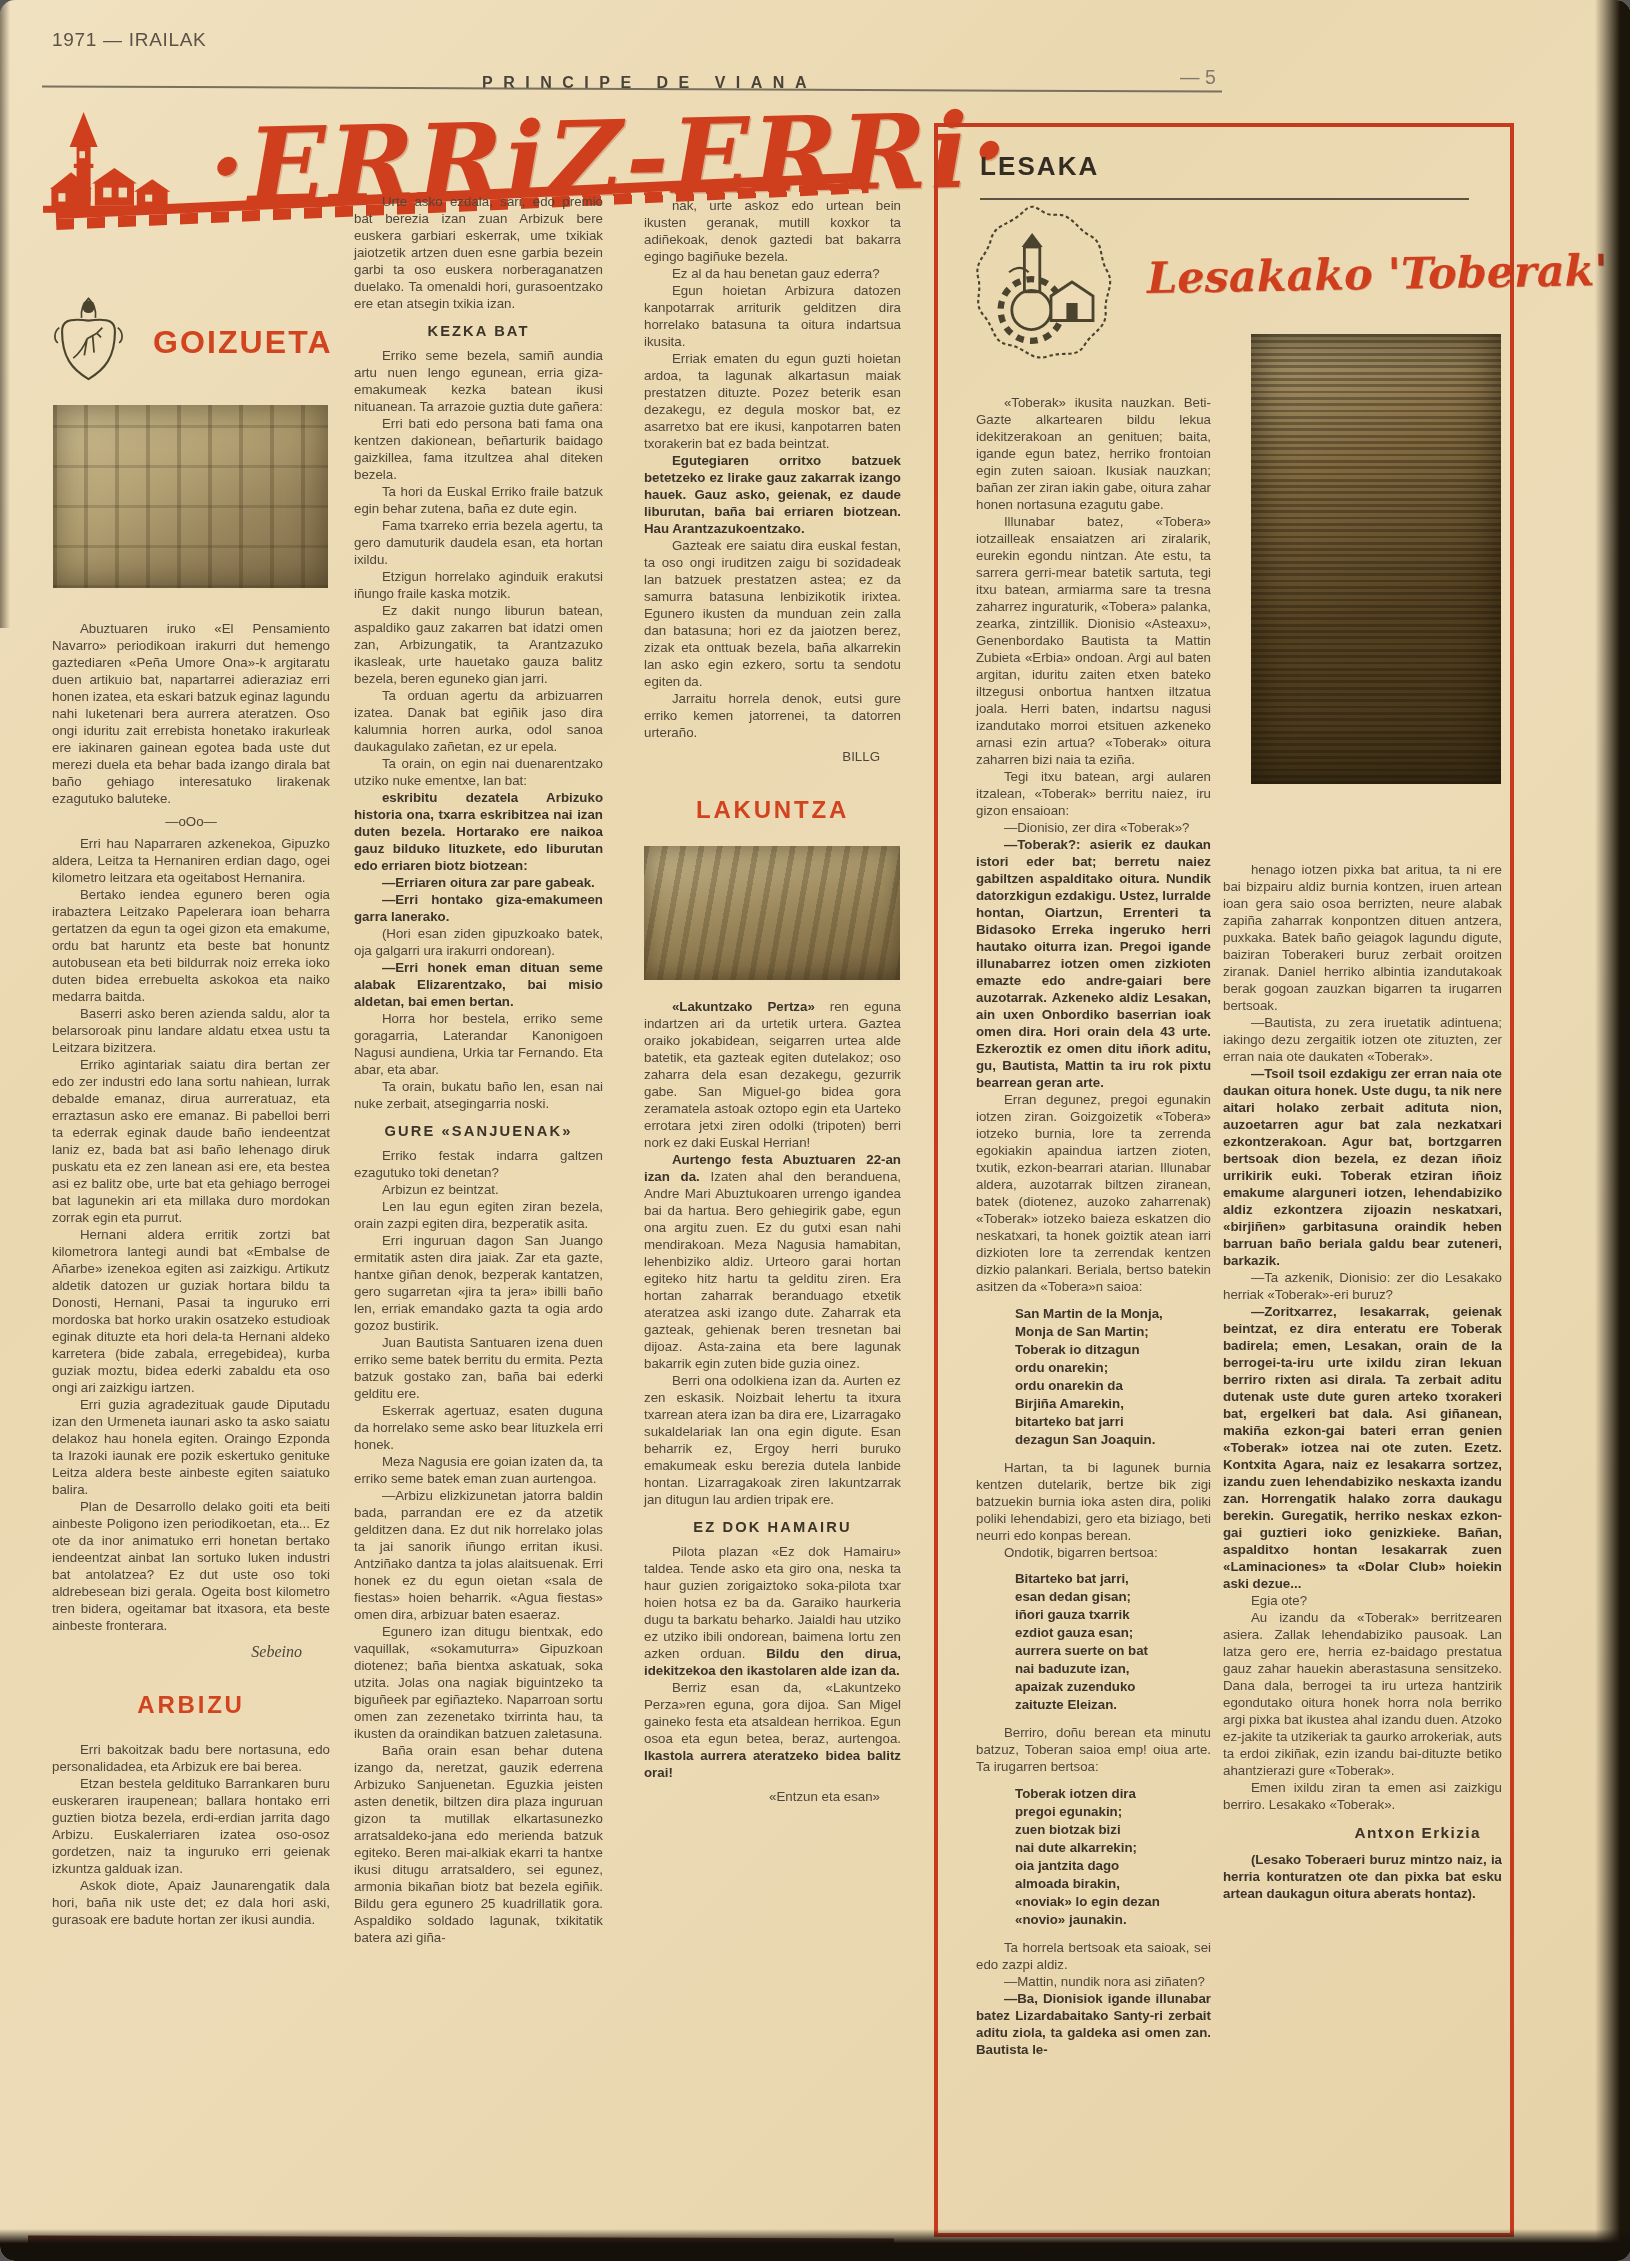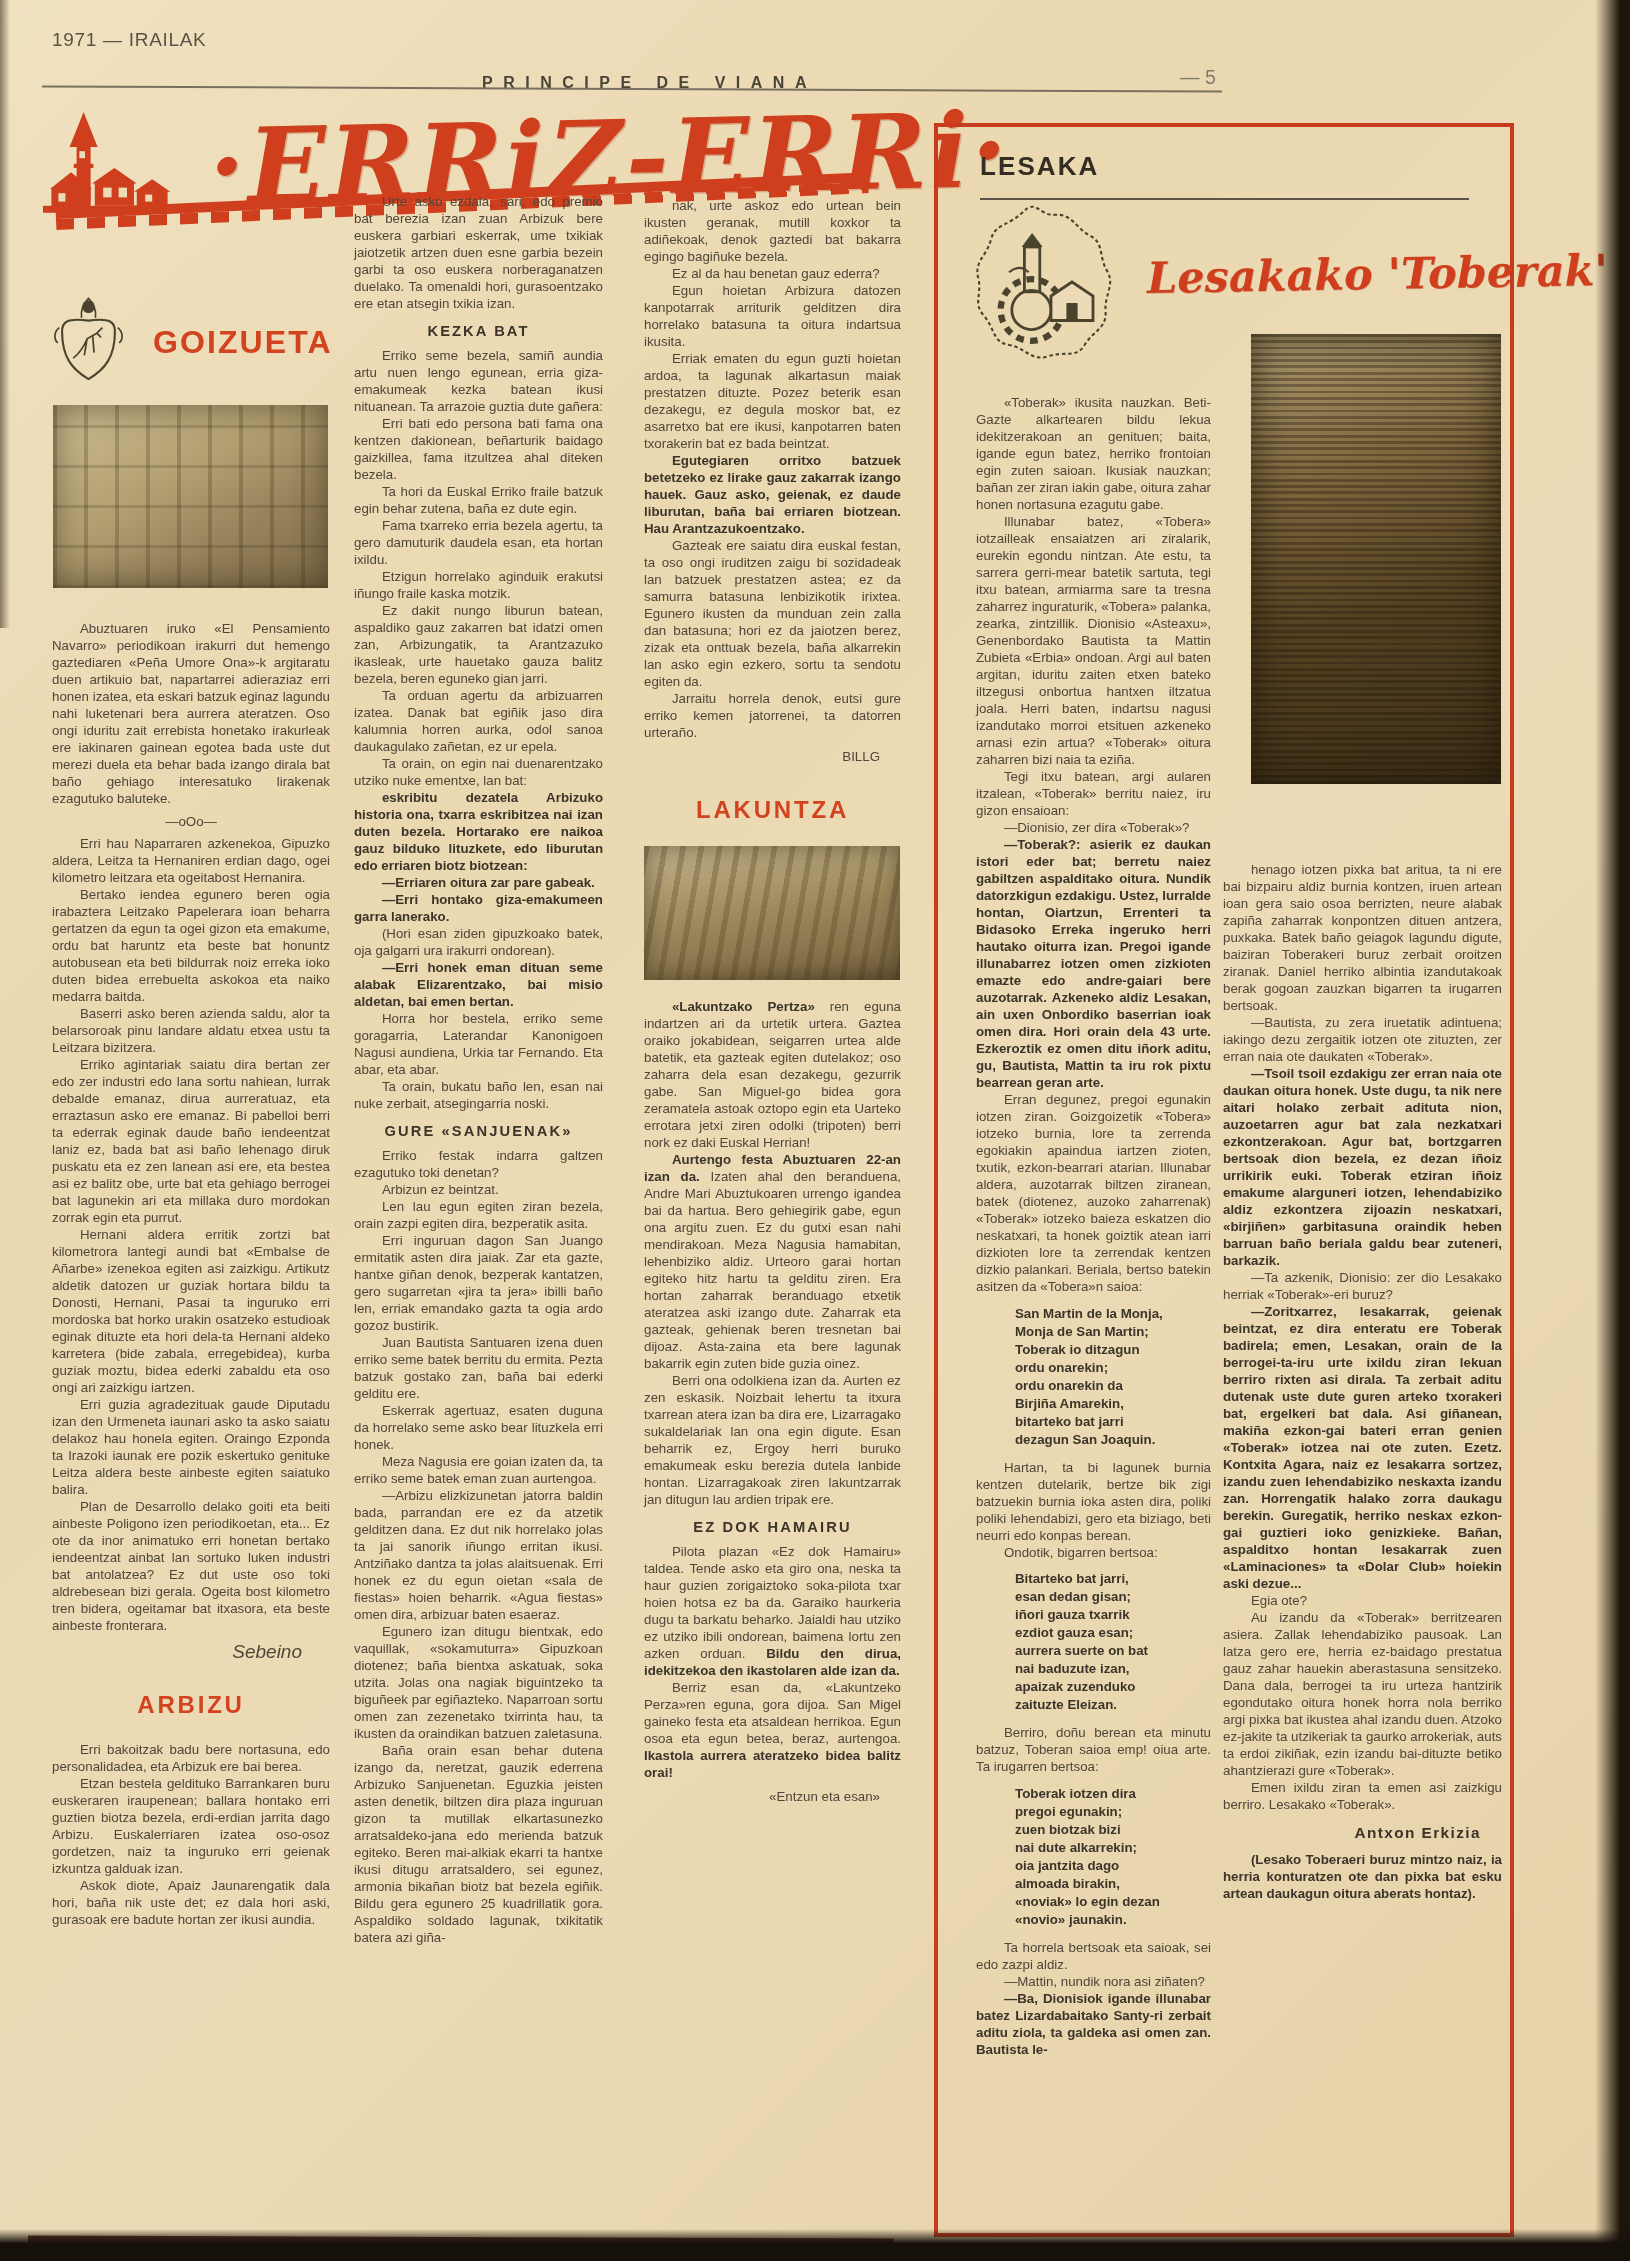--- a/index.html
+++ b/index.html
@@ -1,18 +1,18 @@
 <!DOCTYPE html>
 <html style="font-size:11.2px"><head>
 <meta charset="utf-8">
 <style>
   html,body{margin:0;padding:0;background:#555;}
   #page{position:relative;width:1631px;height:2261px;margin:0 auto;overflow:hidden;
         background:linear-gradient(135deg,#f0e1c0 0%,#ead8b0 30%,#ecdbb6 55%,#e6d2a8 100%);
-        font-family:"Liberation Sans",sans-serif;color:#4f463a;}
+        font-family:"Liberation Sans",sans-serif;color:#4f463a;border-radius:15px;}
   .abs{position:absolute;}
   
   #hdr-date{left:52px;top:29px;font-size:19px;letter-spacing:0.7px;color:#5a5247;}
   #hdr-pub{left:482px;top:34px;font-size:16px;font-weight:bold;letter-spacing:10.5px;color:#4a4338;margin-top:40px;}
   #hdr-rule{left:42px;top:88px;width:1180px;height:2.1px;background:#7a7060;transform:rotate(0.25deg);}
   #hdr-page{left:1180px;top:66px;font-size:19.5px;color:#837a6c;}
   
   #masthead-title{left:209px;top:98px;width:719px;text-align:center;
      font-family:"DejaVu Serif",serif;font-style:italic;font-weight:bold;
      font-size:103px;color:#cf3f1d;letter-spacing:2.8px;transform:rotate(-1.2deg);
@@ -38,21 +38,21 @@
   
   .flow{font-size:13.3px;line-height:17px;text-align:justify;}
   .blk{margin:0;}
   .blk.p{text-indent:2.1em;}
   .blk.pb{text-indent:2.1em;font-weight:bold;color:#3c342a;}
   .blk b{color:#3c342a;}
   .blk.h{font-weight:bold;font-size:14.7px;letter-spacing:2.1px;margin:11.2px 0 7px;text-align:center;color:#3c342a;}
   .blk.H{font-size:24px;font-weight:bold;color:#d2431f;letter-spacing:2.8px;text-align:center;margin:36px 0 28px;text-indent:0;}
   .blk.sep{text-align:center;margin:5.6px 0;}
   .blk.sig{text-align:right;margin:7px 21px 4.2px 0;}
-  .blk.sigi{text-align:right;font-style:italic;font-family:Liberation Sans, sans-serif;font-size:19px;margin:8.4px 28px 2.8px 0;}
+  .blk.sigi{text-align:right;font-style:italic;font-family:Liberation Serif, serif;font-size:16px;margin:8.4px 28px 2.8px 0;}
   .blk.sigb{text-align:right;font-weight:bold;font-size:15.4px;letter-spacing:1.4px;margin:11.2px 21px 9.8px 0;color:#3c342a;}
   .blk.v{font-weight:bold;color:#3c342a;white-space:pre-line;margin:9.8px 0 9.8px 39px;text-align:left;line-height:18px;}
   .blk.ph{margin:9.8px 0;}
   #col-2{left:354px;top:193px;width:249px;}
   #col-3{left:644px;top:197px;width:257px;}
   #lakuntza-photo{width:256px;height:134px;
      background:
       repeating-linear-gradient(100deg,rgba(70,58,30,.28) 0 5.6px,transparent 5.6px 18px),
       linear-gradient(170deg,#c4b289 0%,#a08c60 45%,#857048 80%,#6b583a 100%);
      box-shadow:inset 0 0 25px rgba(50,38,16,.55);margin:14px 0 18px;}

